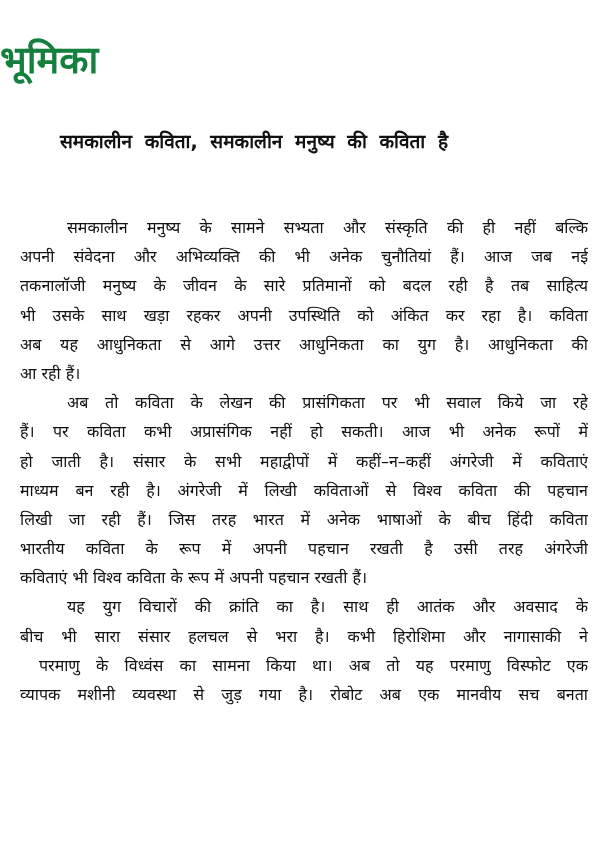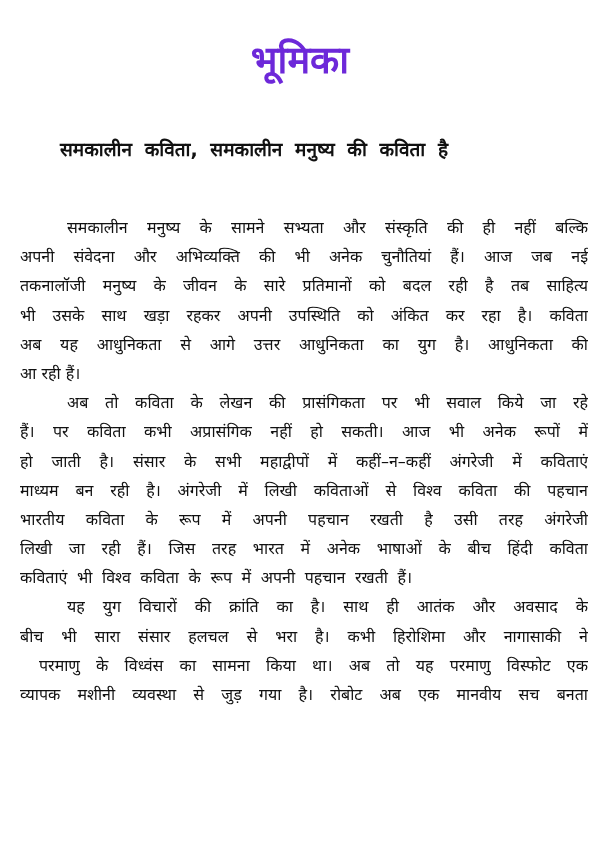--- a/index.html
+++ b/index.html
@@ -19,31 +19,30 @@
       position: absolute;
       left: 0; top: 0;
       width: 600px;
       height: 844px;
     }
     .title {
       position: absolute;
       left: 0;
       top: 30px;
       width: 600px;
-      text-align: center;
       font-size: 38px;
       font-weight: bold;
       line-height: 60px;
       margin: 0;
-      color: #6d28d9;
+      color: #15803d;
     }
     .subtitle {
       position: absolute;
       left: 0;
-      top: 132px;
+      top: 124px;
       width: 508px;
       text-align: center;
       font-size: 19px;
       font-weight: bold;
       line-height: 34px;
       margin: 0;
       word-spacing: 6px;
       color: #111111;
     }
     .body-text {
@@ -83,23 +82,23 @@
       <span class="line" style="white-space: normal; word-break: keep-all;">भी उसके साथ खड़ा रहकर अपनी उपस्थिति को अंकित कर रहा है। कविता</span>
       <span class="line" style="white-space: normal; word-break: keep-all;">अब यह आधुनिकता से आगे उत्तर आधुनिकता का युग है। आधुनिकता की</span>
       <span class="line last" style="white-space: normal; word-break: keep-all;">आ रही हैं।</span>
     </div>
 
     <div>
       <span class="line indent" style="white-space: normal; word-break: keep-all;">अब तो कविता के लेखन की प्रासंगिकता पर भी सवाल किये जा रहे</span>
       <span class="line" style="white-space: normal; word-break: keep-all;">हैं। पर कविता कभी अप्रासंगिक नहीं हो सकती। आज भी अनेक रूपों में</span>
       <span class="line" style="white-space: normal; word-break: keep-all;">हो जाती है। संसार के सभी महाद्वीपों में कहीं–न–कहीं अंगरेजी में कविताएं</span>
       <span class="line" style="white-space: normal; word-break: keep-all;">माध्यम बन रही है। अंगरेजी में लिखी कविताओं से विश्व कविता की पहचान</span>
+      <span class="line" style="white-space: normal; word-break: keep-all;">लिखी जा रही हैं। जिस तरह भारत में अनेक भाषाओं के बीच हिंदी कविता</span>
       <span class="line" style="white-space: normal; word-break: keep-all;">भारतीय कविता के रूप में अपनी पहचान रखती है उसी तरह अंगरेजी</span>
-      <span class="line" style="white-space: normal; word-break: keep-all;">लिखी जा रही हैं। जिस तरह भारत में अनेक भाषाओं के बीच हिंदी कविता</span>
-      <span class="line last" style="white-space: normal; word-break: keep-all; font-family: Liberation Mono, monospace;">कविताएं भी विश्व कविता के रूप में अपनी पहचान रखती हैं।</span>
+      <span class="line last" style="white-space: normal; word-break: keep-all;">कविताएं भी विश्व कविता के रूप में अपनी पहचान रखती हैं।</span>
     </div>
 
     <div>
       <span class="line indent" style="white-space: normal; word-break: keep-all;">यह युग विचारों की क्रांति का है। साथ ही आतंक और अवसाद के</span>
       <span class="line" style="white-space: normal; word-break: keep-all;">बीच भी सारा संसार हलचल से भरा है। कभी हिरोशिमा और नागासाकी ने</span>
       <span class="line" style="white-space: normal; word-break: keep-all; margin-left: 19px;">परमाणु के विध्वंस का सामना किया था। अब तो यह परमाणु विस्फोट एक</span>
       <span class="line" style="white-space: normal; word-break: keep-all;">व्यापक मशीनी व्यवस्था से जुड़ गया है। रोबोट अब एक मानवीय सच बनता</span>
     </div>
   </div>
 </div>

